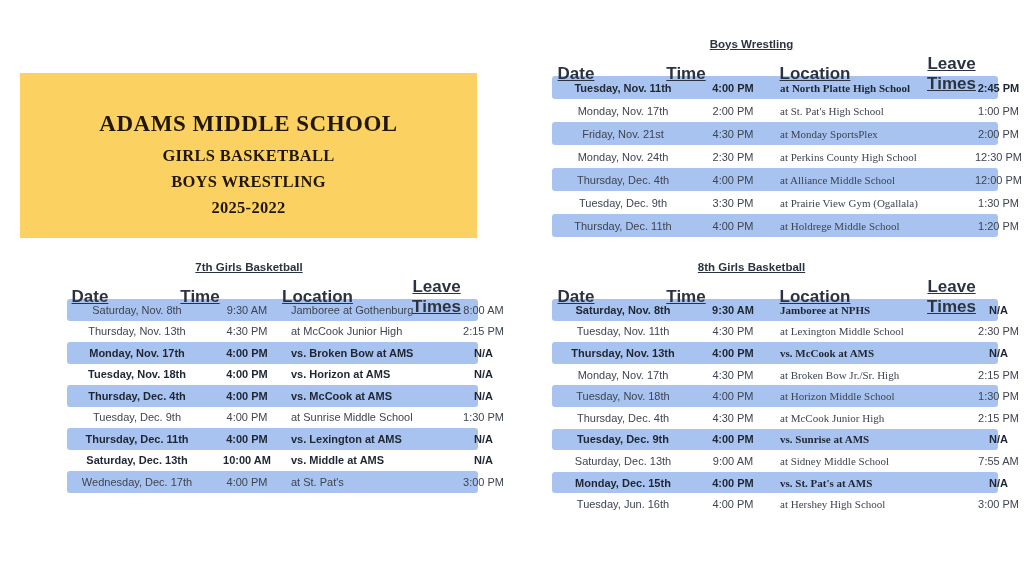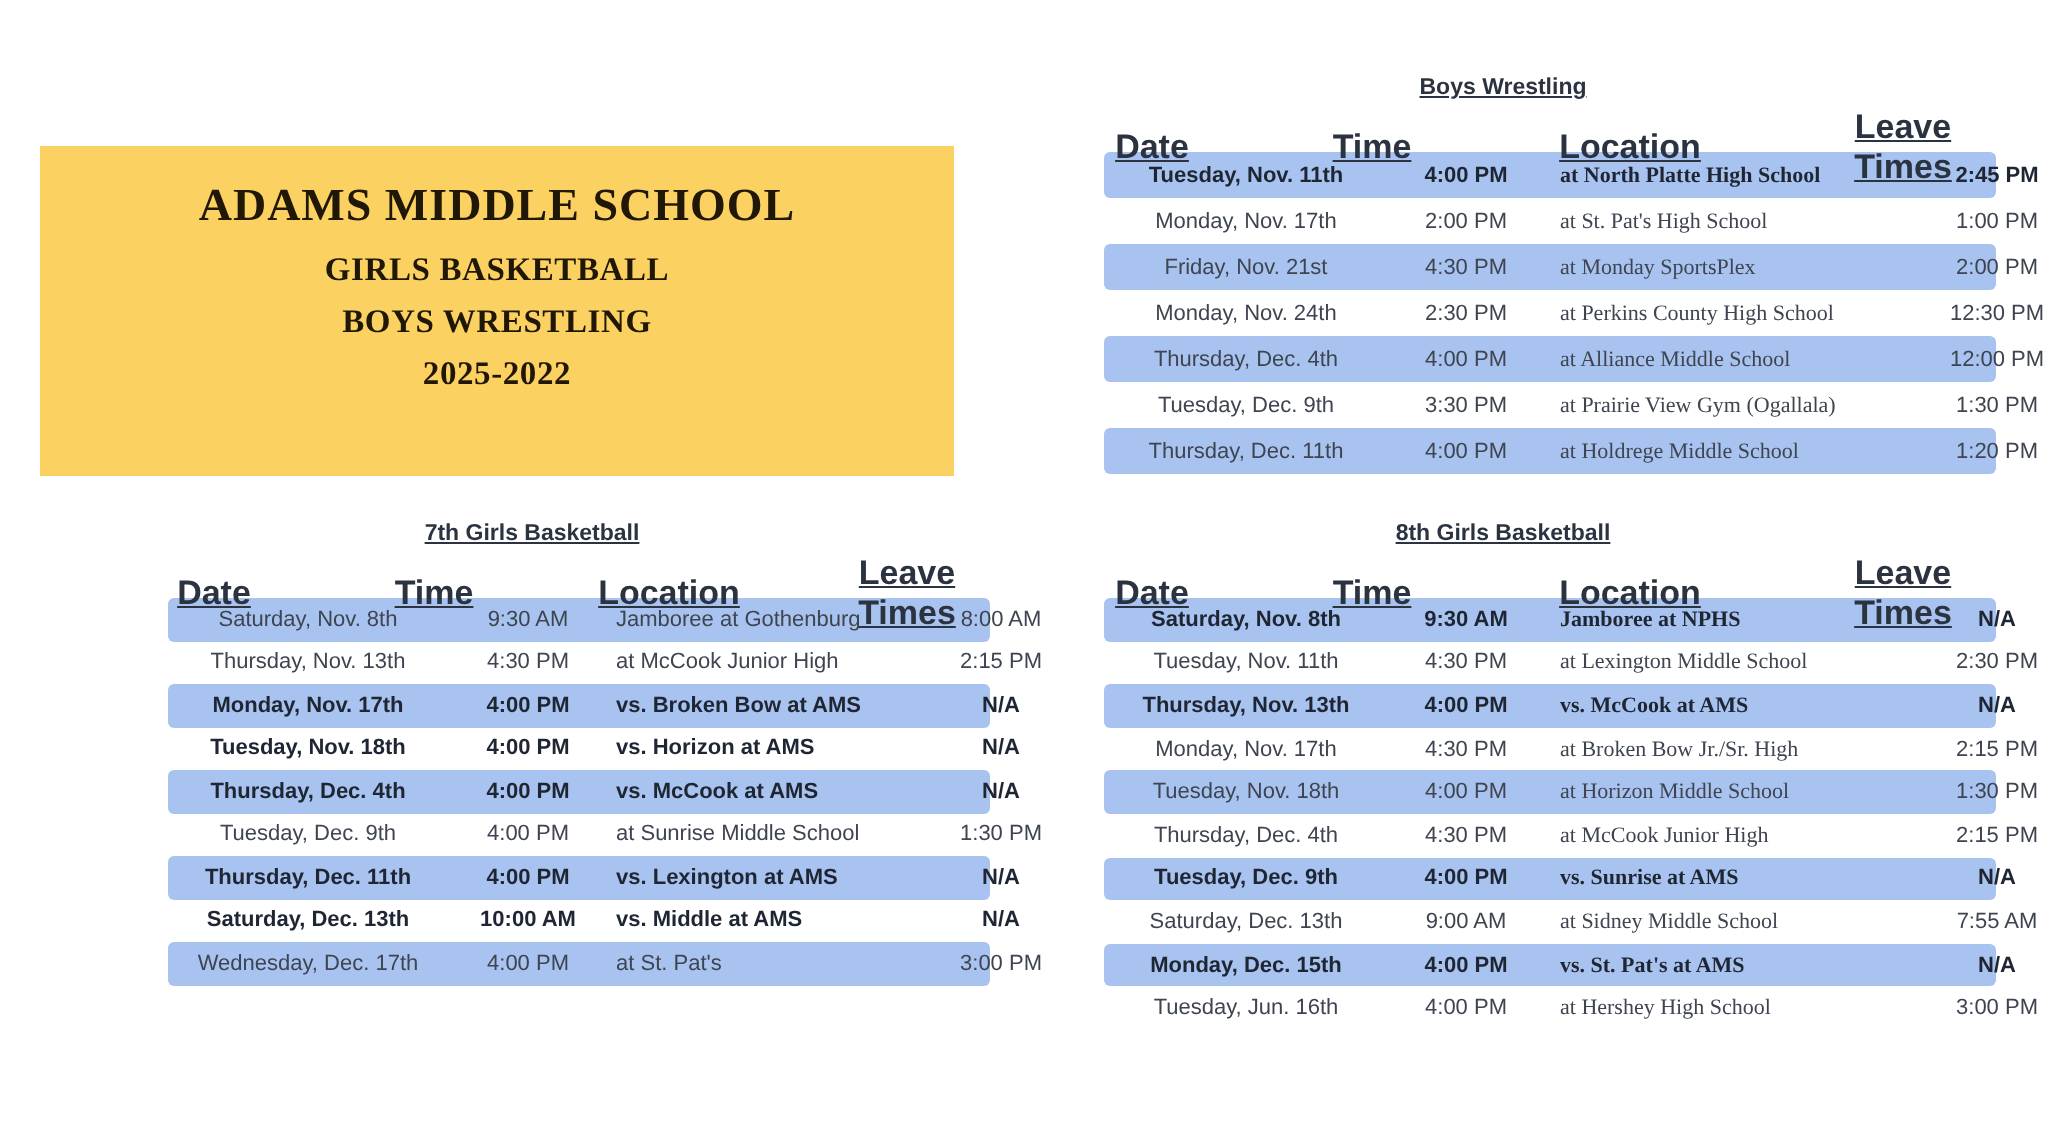--- a/index.html
+++ b/index.html
@@ -8,21 +8,21 @@
     background:#ffffff;
     font-family:"Liberation Sans", sans-serif;
     color:#3e4450;
   }
   .canvas{position:absolute;inset:0;}
 
   
   .banner{
     position:absolute;left:20px;top:73px;width:457px;height:165px;
     background:#fbd262;
-    display:flex;flex-direction:column;align-items:center;justify-content:flex-start;
+    display:flex;flex-direction:column;align-items:center;justify-content:center;
     padding-top:17px;box-sizing:border-box;gap:6px;
     font-family:"Liberation Serif", serif;
     color:#211706;text-align:center;
   }
   .banner .line-main{font-size:23px;font-weight:bold;letter-spacing:0.5px;margin-bottom:3px;}
   .banner .line-sub{font-size:16.5px;font-weight:bold;letter-spacing:0.3px;}
 
   
   .sched{position:absolute;}
   .sched .title{
@@ -34,21 +34,21 @@
   .thead .th{
     text-align:center;font-size:17px;font-weight:bold;color:#2c3340;
     text-decoration:underline;
   }
   .tr{font-size:11px;color:#3e4450;margin-left:47px;}
   .tr.shaded{background:#a8c3ef;border-radius:3px;}
   .tr.strong{font-weight:bold;color:#1f2633;}
   .td{text-align:center;white-space:nowrap;overflow:hidden;}
 
   
-  .t-left{left:37px;top:259px;width:458px;}
+  .t-left{left:20px;top:259px;width:458px;}
   .t-left .thead,.t-left .tr{grid-template-columns:140px 80px 155px 83px;}
   .t-left .tr{height:21.5px;}
   .t-left .td.loc{text-align:left;padding-left:4px;}
 
   
   .t-right{left:505px;width:493px;}
   .t-right .thead,.t-right .tr{grid-template-columns:142px 78px 180px 93px;}
   .t-right .td.loc{text-align:left;padding-left:8px;font-family:Liberation Serif, serif;}
 
   .t-wrestling{top:36px;}

